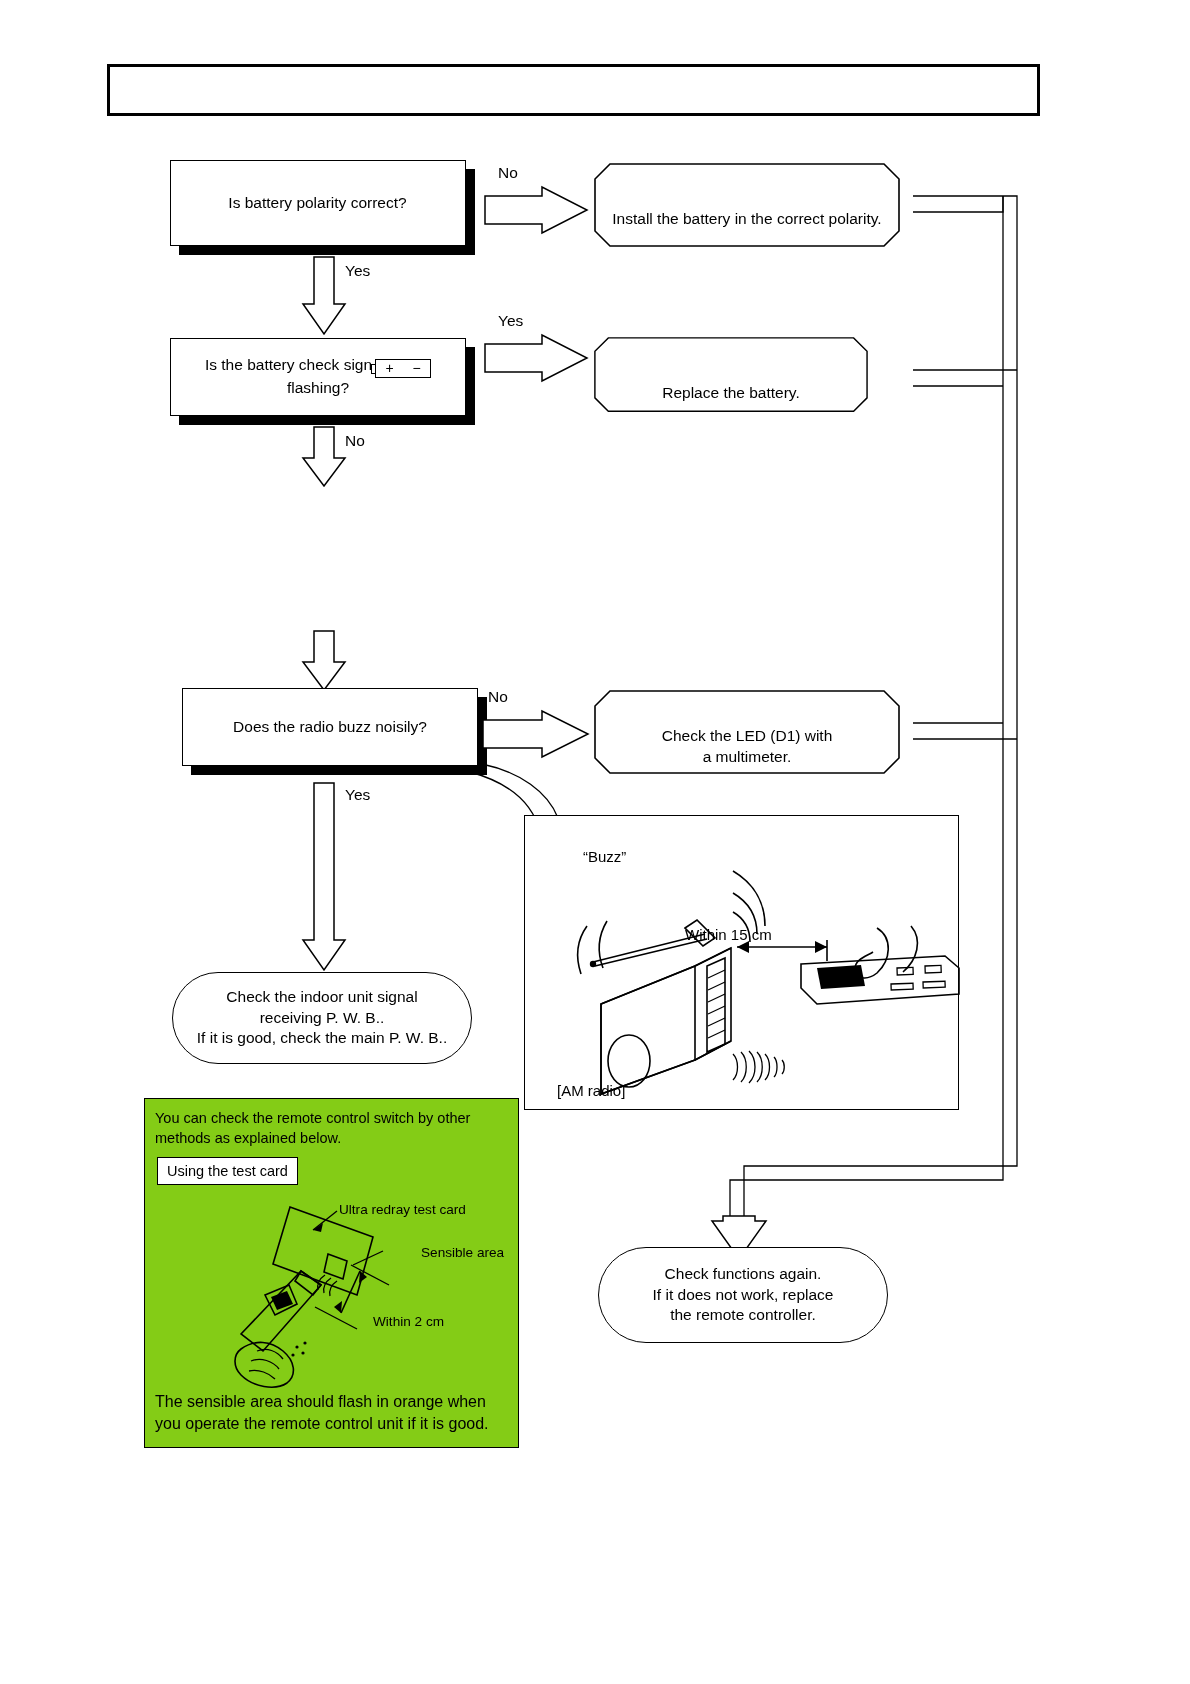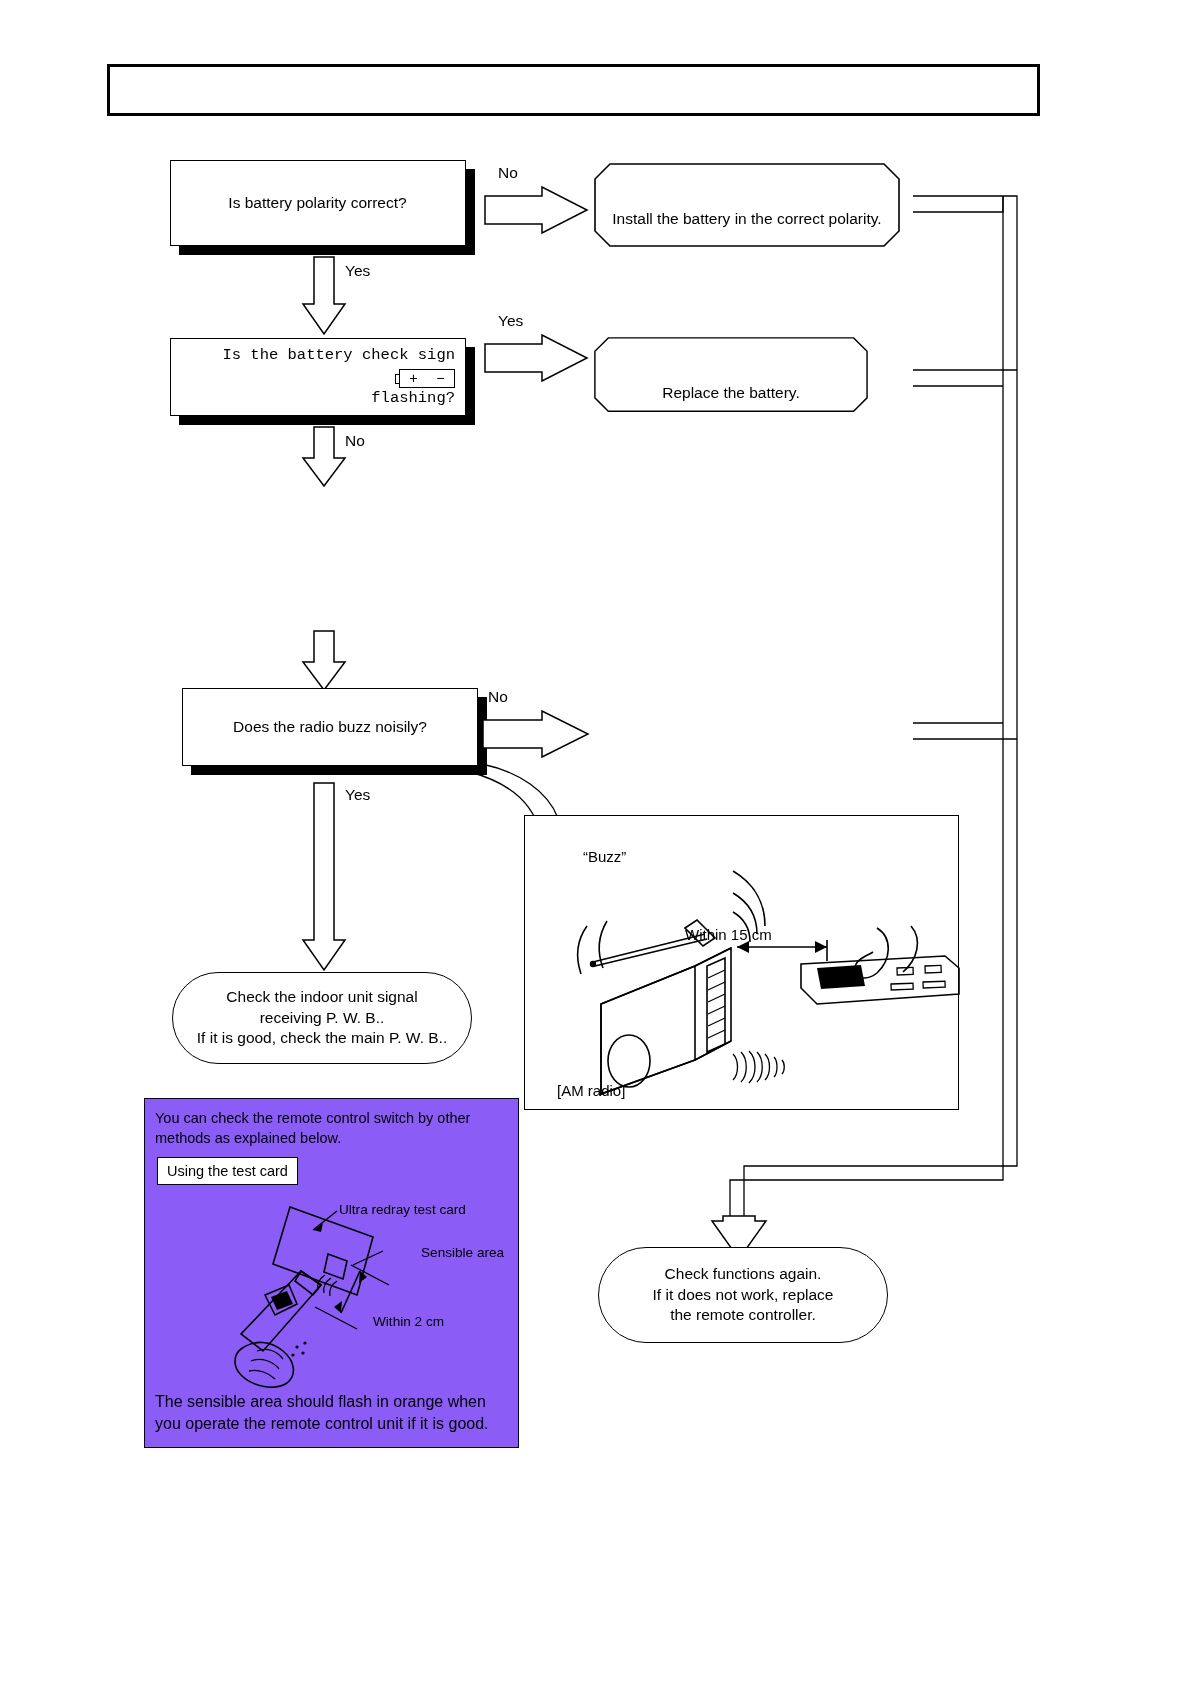--- a/index.html
+++ b/index.html
@@ -96,21 +96,21 @@
     width:5px;height:10px;
     border:1.4px solid #000;border-right:none;
     box-sizing:border-box;
   }
   .batt span{line-height:1;}
 
   
   #info-panel{
     left:144px; top:1098px; width:375px; height:350px;
     border:1.6px solid #000;
-    background:#8b5cf6;
+    background:#84cc16;
     box-sizing:border-box;
   }
   #info-panel-text{
     position:absolute; left:10px; top:9px; width:352px;
     font-size:14.5px; line-height:1.38;
   }
   #test-card-chip{
     position:absolute; left:12px; top:58px;
     border:1.5px solid #000;
     padding:5px 9px;
@@ -158,21 +158,21 @@
   <svg class="abs" style="left:484px;top:186px;" width="105" height="50">
     <polygon class="arrowshape" points="1,10 58,10 58,1 103,24 58,47 58,38 1,38"></polygon>
   </svg>
 
   <div class="abs label" style="left:345px;top:262px;">Yes</div>
   <svg class="abs" style="left:300px;top:256px;" width="48" height="80">
     <polygon class="arrowshape" points="14,1 34,1 34,48 45,48 24,78 3,48 14,48"></polygon>
   </svg>
 
   <div class="abs decision" style="left:170px;top:338px;width:296px;height:78px;display:flex;align-items:center;justify-content:center;">
-    <div style="text-align:right;line-height:1.35;font-family:Liberation Mono, monospace;">
+    <div style="text-align:center;line-height:1.35;">
       <span>Is the battery check sign</span><span class="batt">
           <span>+</span>
           <span>−</span>
         </span><br>
       <span>flashing?</span>
     </div>
   </div>
 
   <div class="abs label" style="left:498px;top:312px;">Yes</div>
   <svg class="abs" style="left:484px;top:334px;" width="105" height="50">
@@ -210,20 +210,28 @@
     <div class="oct-label">Install the battery in the correct polarity.</div>
   </div>
 
   <div class="octagon" style="left:594px;top:337px;width:274px;height:84px;">
     <svg class="oct-shape" viewBox="0 0 306 84" preserveAspectRatio="none">
       <polygon class="stroke" points="16,1 290,1 305,16 305,68 290,83 16,83 1,68 1,16"></polygon>
     </svg>
     <div class="oct-label">Replace the battery.</div>
   </div>
 
+  <div class="octagon" style="left:594px;top:690px;width:306px;height:84px;">
+    <svg class="oct-shape" viewBox="0 0 306 84" preserveAspectRatio="none">
+      <polygon class="stroke" points="16,1 290,1 305,16 305,68 290,83 16,83 1,68 1,16"></polygon>
+    </svg>
+    <div class="oct-label">
+      <span id="check-led-text">Check the LED (D1) with<br>a multimeter.</span>
+    </div>
+  </div>
 
   <svg class="abs" style="left:895px;top:160px;" width="160" height="1110">
 
     <path class="stroke-t" d="M 18,36 L 122,36 L 122,52"></path>
     <path class="stroke-t" d="M 18,52 L 108,52 L 108,36"></path>
 
     <path class="stroke-t" d="M 18,210 L 122,210"></path>
     <path class="stroke-t" d="M 18,226 L 108,226"></path>
 
     <path class="stroke-t" d="M 18,563 L 108,563"></path>

